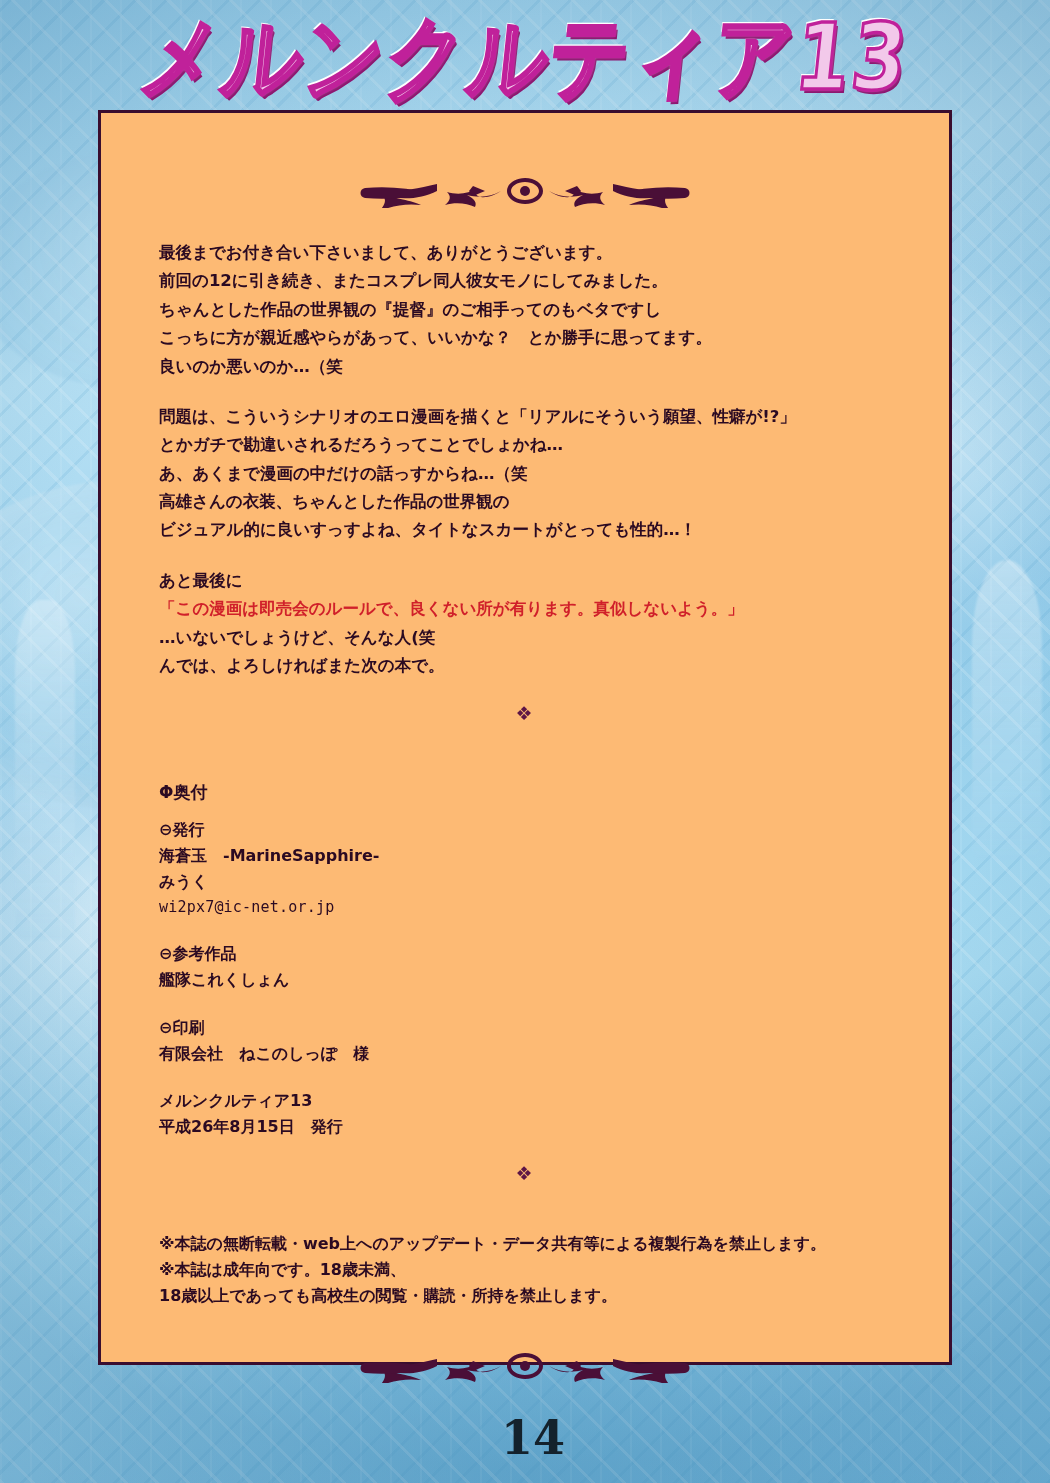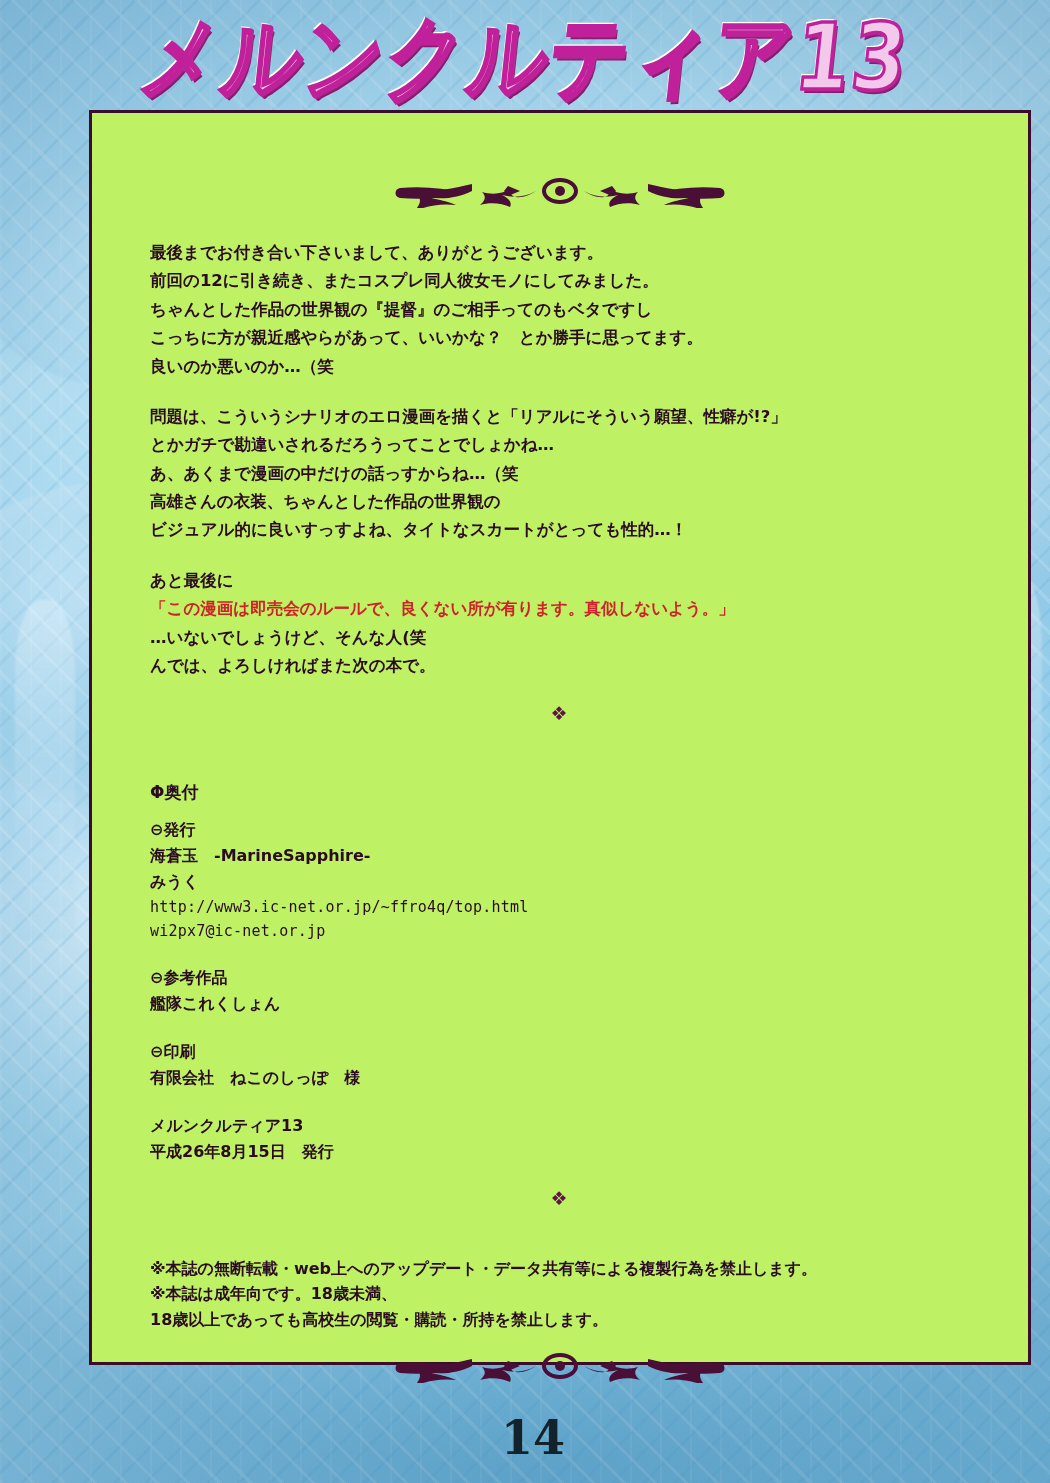--- a/index.html
+++ b/index.html
@@ -107,25 +107,25 @@
     text-shadow:
        0 0 3px #ffffff,
        3px 4px 0 #8d1570,
        -2px -2px 0 #ffffff;
     transform: skewX(-6deg) scaleY(1.18);
   }
 
   
   .page-card {
     position: absolute;
-    left: 89px;
+    left: 98px;
     top: 110px;
-    width: 942px;
+    width: 854px;
     height: 1255px;
-    background: #bef264;
+    background: #fdba74;
     border: 3px solid #3a0d2e;
     box-sizing: border-box;
     z-index: 4;
   }
   .card-inner {
     position: relative;
     width: 100%;
     height: 100%;
     padding: 0 58px;
     box-sizing: border-box;
@@ -268,21 +268,20 @@
 
     <div class="mini-orn">❖</div>
 
     <div class="colophon">
       <h3>Φ奥付</h3>
 
       <div class="col-block">
         <p class="col-line col-head">⊖発行</p>
         <p class="col-line">海蒼玉　-MarineSapphire-</p>
         <p class="col-line">みうく</p>
-        <p class="col-line mono">http://www3.ic-net.or.jp/~ffro4q/top.html</p>
         <p class="col-line mono">wi2px7@ic-net.or.jp</p>
       </div>
 
       <div class="col-block">
         <p class="col-line col-head">⊖参考作品</p>
         <p class="col-line">艦隊これくしょん</p>
       </div>
 
       <div class="col-block">
         <p class="col-line col-head">⊖印刷</p>

